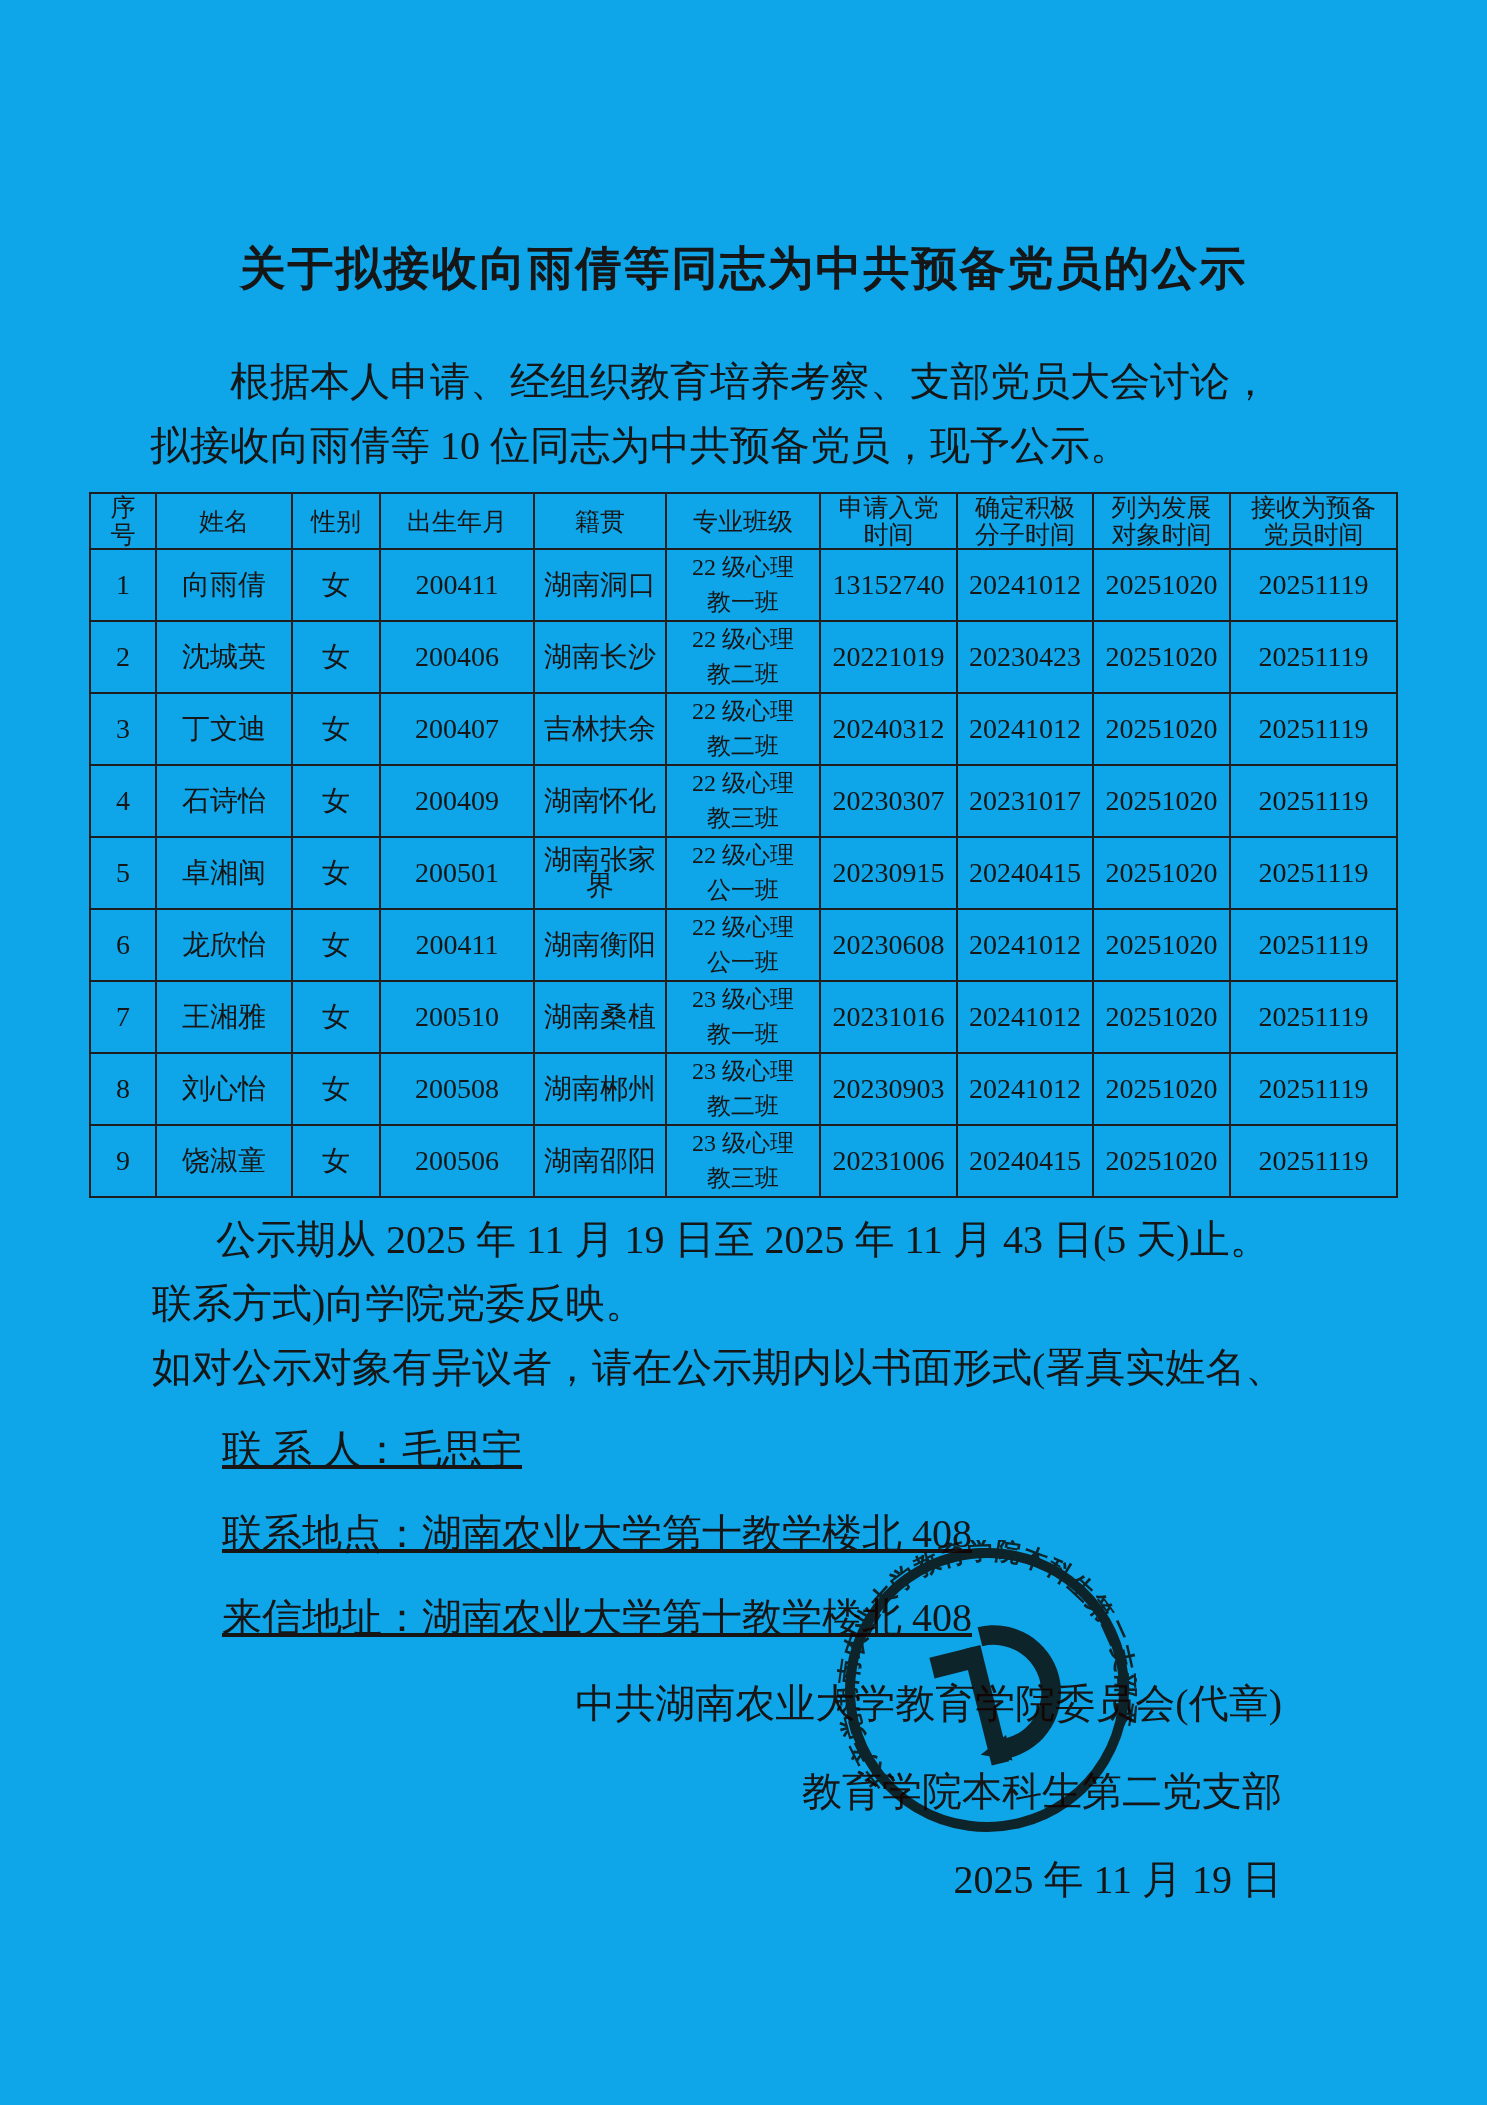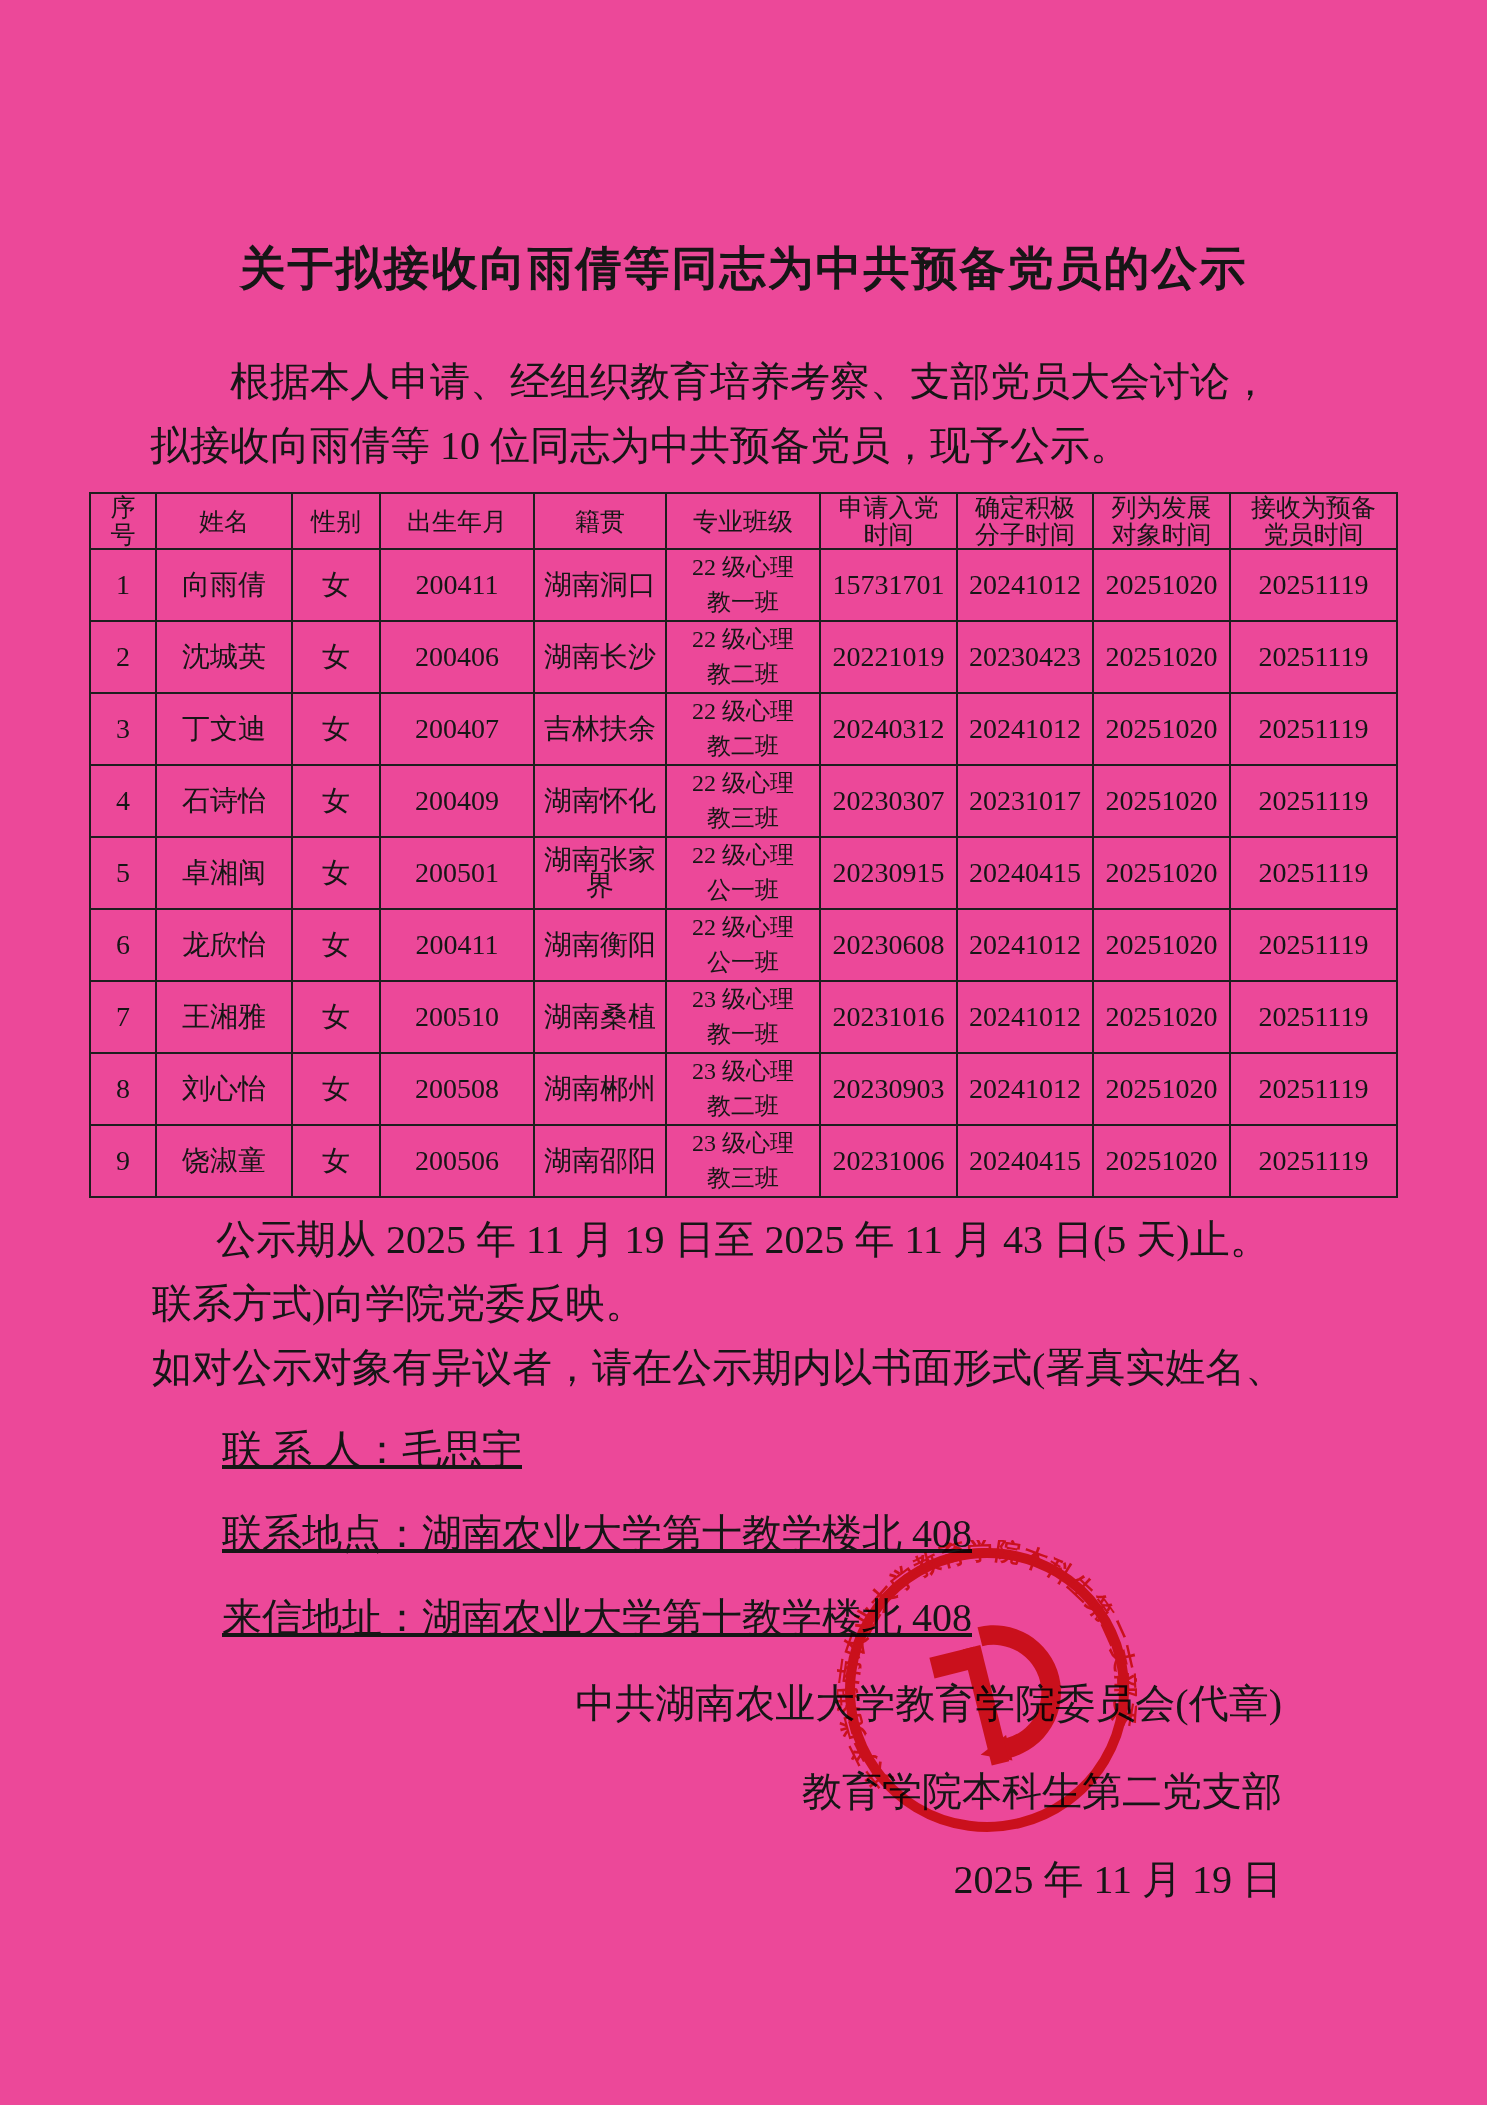--- a/index.html
+++ b/index.html
@@ -1,20 +1,20 @@
 <!DOCTYPE html>
 <html><head>
 <meta charset="utf-8">
 <style>
   html,body{margin:0;padding:0;background:#9a9a9a;}
   .page{
     position:relative;
     width:1487px;height:2105px;
     margin:0 auto;
-    background:#ec4899;
+    background:#0ea5e9;
     font-family:"Liberation Serif","DejaVu Serif",serif;
     color:#161616;
     overflow:hidden;
   }
   .title{
     padding-top:242px;
     text-align:center;
     font-size:46px;
     line-height:54px;
     font-weight:bold;
@@ -130,21 +130,21 @@
     </thead>
     <tbody>
     <tr>
       <td data-field="no">1</td>
       <td data-field="name">向雨倩</td>
       <td data-field="gender">女</td>
       <td data-field="birth">200411</td>
       <td data-field="origin">湖南洞口</td>
       <td data-field="class">22 级心理
 教一班</td>
-      <td data-field="apply">15731701</td>
+      <td data-field="apply">13152740</td>
       <td data-field="activist">20241012</td>
       <td data-field="development">20251020</td>
       <td data-field="probation">20251119</td>
     </tr>
 
     <tr>
       <td data-field="no">2</td>
       <td data-field="name">沈城英</td>
       <td data-field="gender">女</td>
       <td data-field="birth">200406</td>

